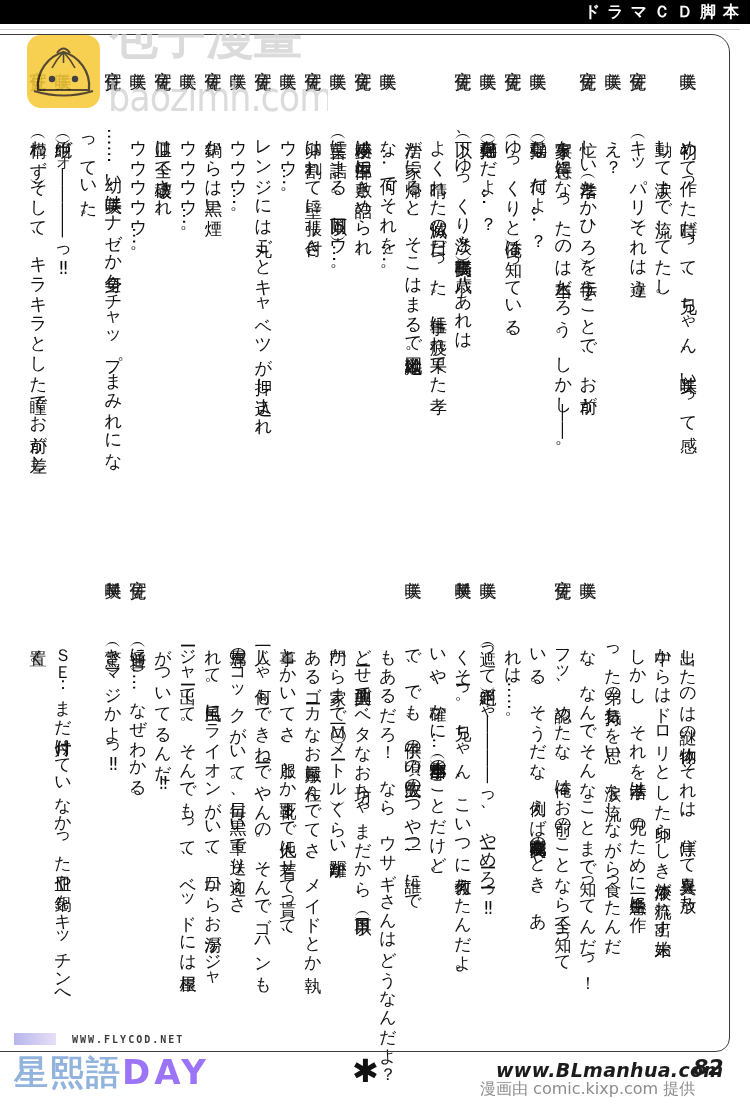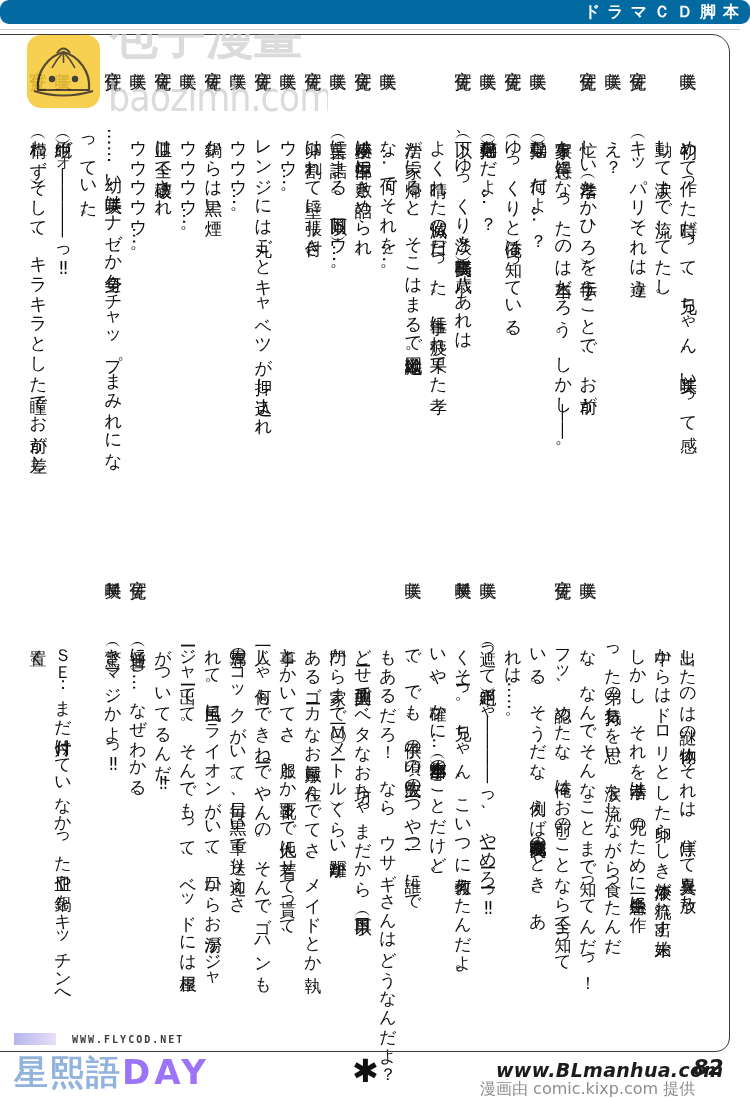--- a/index.html
+++ b/index.html
@@ -2,21 +2,21 @@
 <html><head>
 <meta charset="utf-8">
 <style>
   html, body { margin:0; padding:0; }
   body {
     width:750px; height:1098px; position:relative; overflow:hidden;
     background:#ffffff; color:#111;
     font-family:"DejaVu Sans", sans-serif;
   }
   
-  .topbar { position:absolute; left:0; top:0; width:750px; height:24px; background:#0369a1; z-index:3;border-radius:9px; }
+  .topbar { position:absolute; left:0; top:0; width:750px; height:24px; background:#000000; z-index:3; }
   .topbar-title {
     position:absolute; right:4px; top:2px; color:#fff; font-size:16px; font-weight:bold;
     letter-spacing:7px; line-height:20px; font-family:"DejaVu Sans", sans-serif;
   }
   .faint-rule { position:absolute; left:0; top:29px; width:740px; height:1px; background:#cfcfcf; z-index:2; }
   .frame {
     position:absolute; left:-20px; top:34px; width:748px; height:1016px;
     border:1.6px solid #3c3c3c; border-radius:0 18px 14px 0; z-index:2; pointer-events:none;
   }
   

